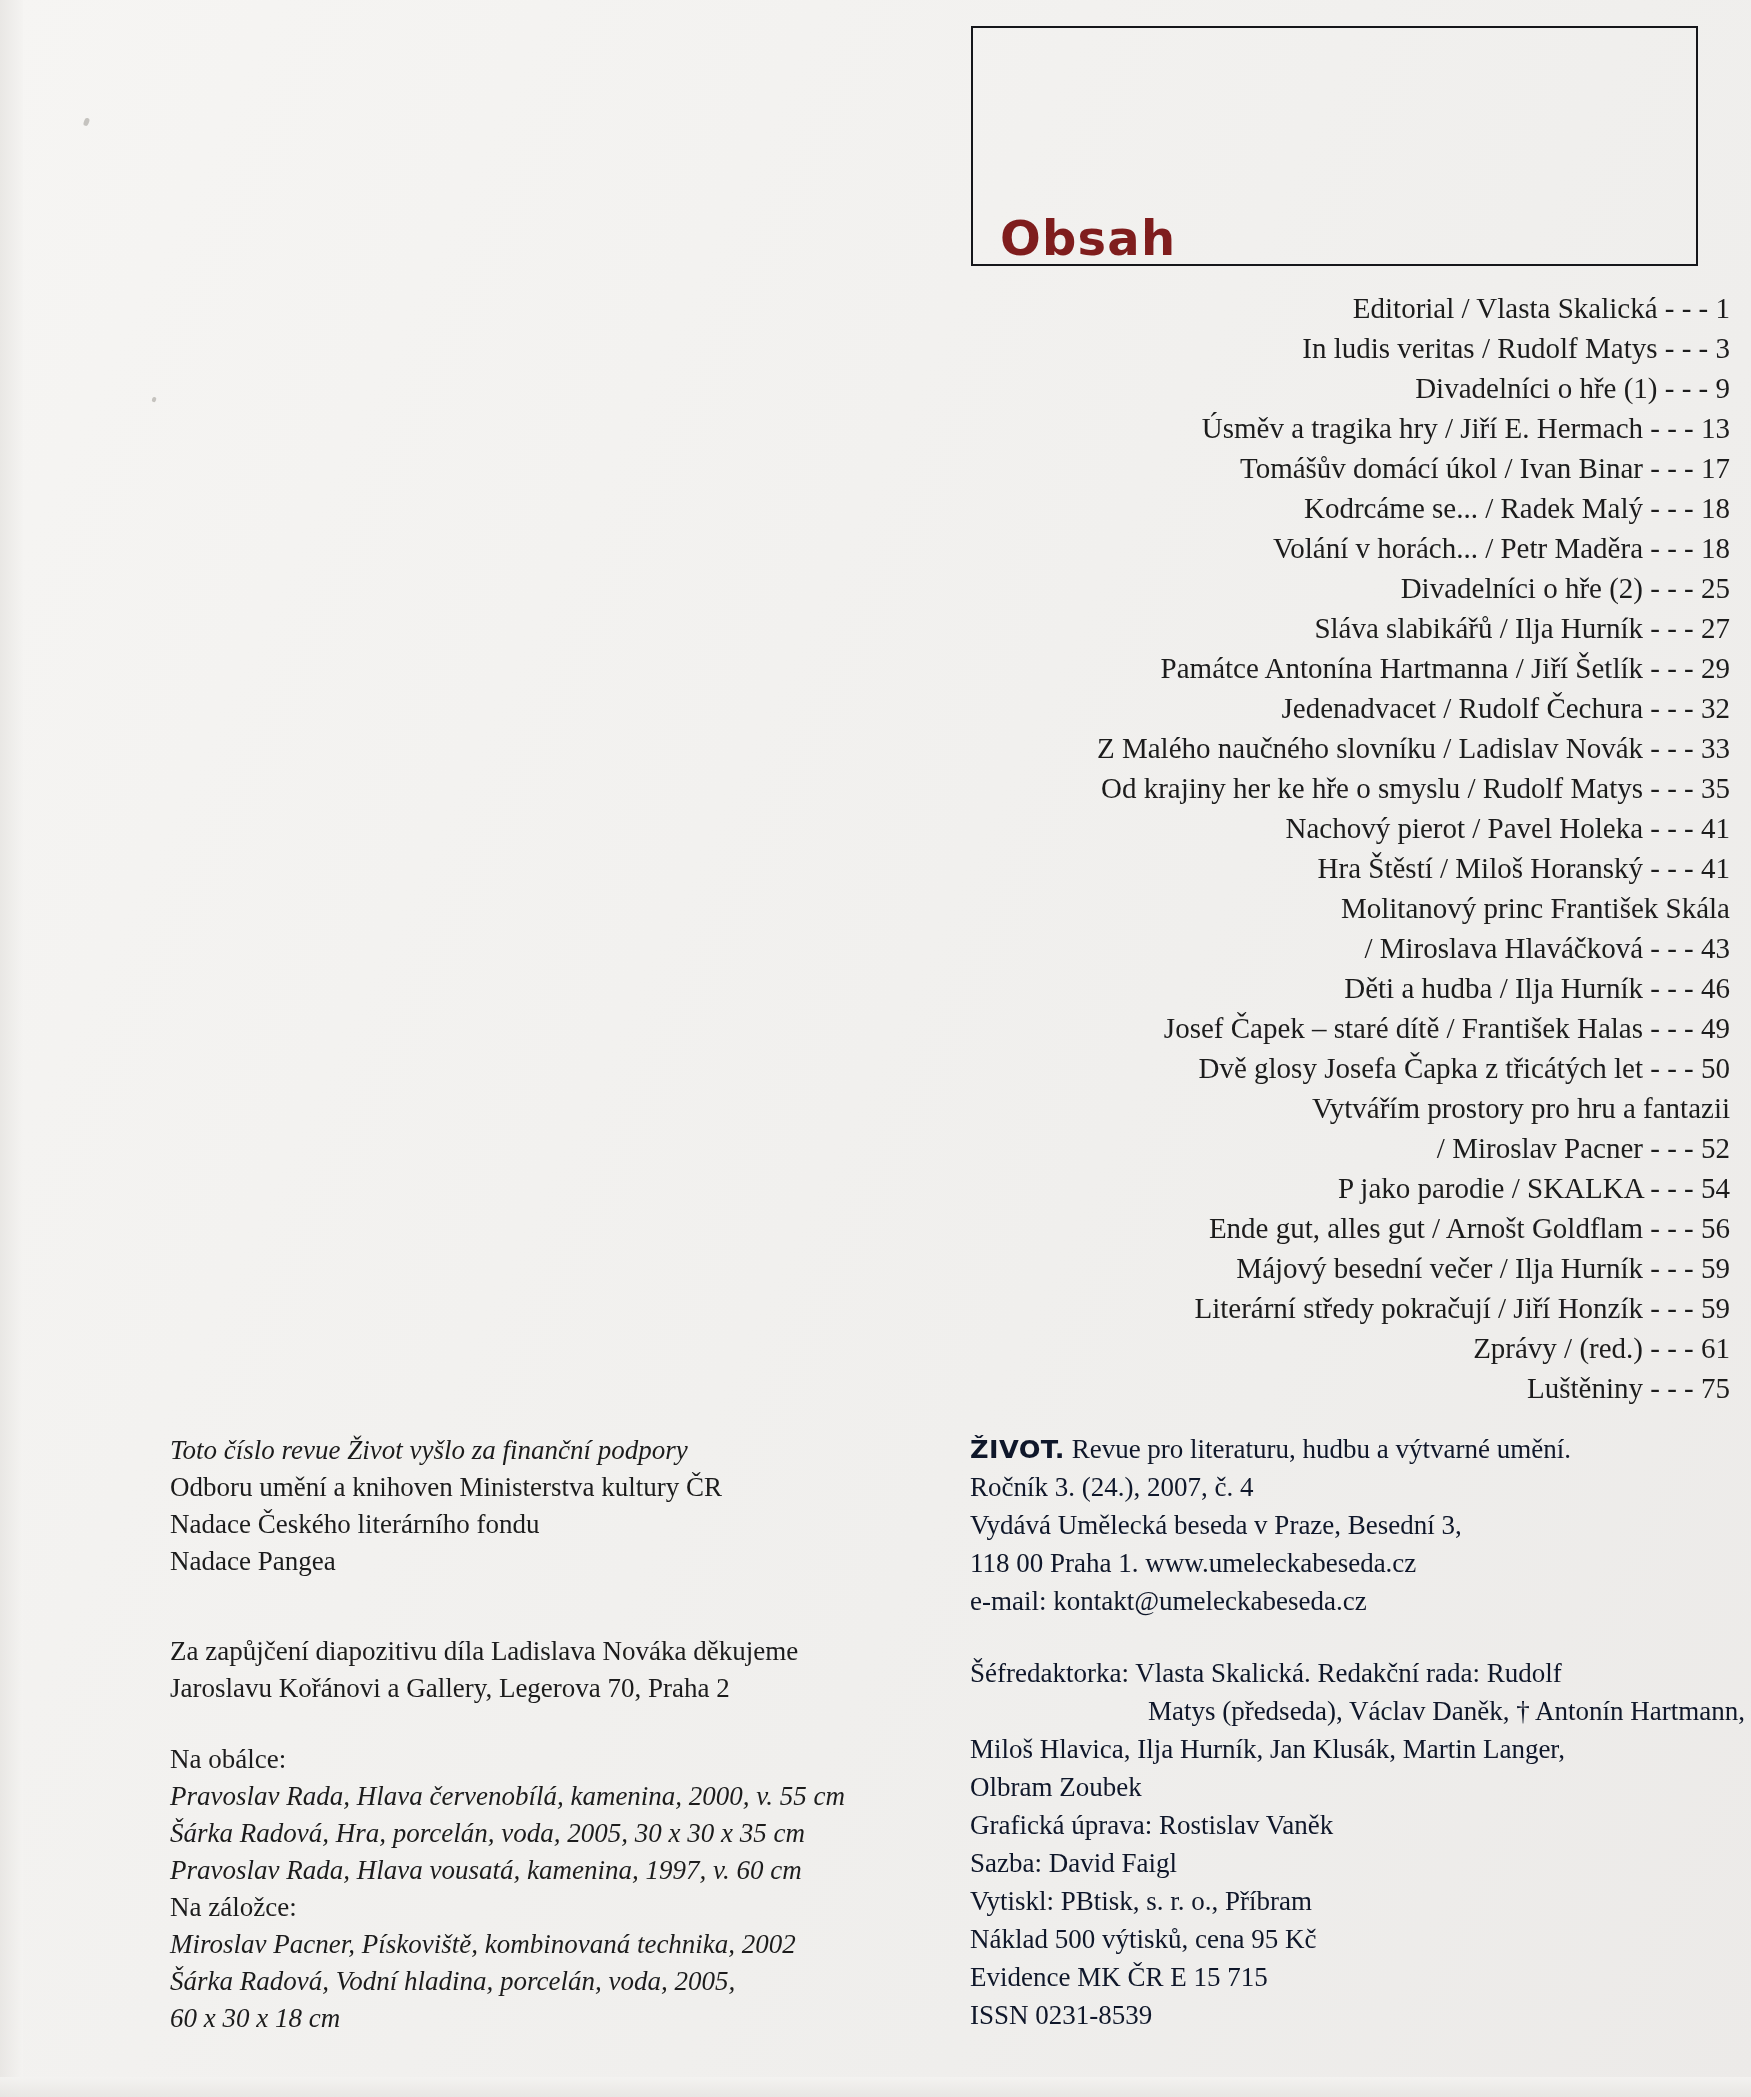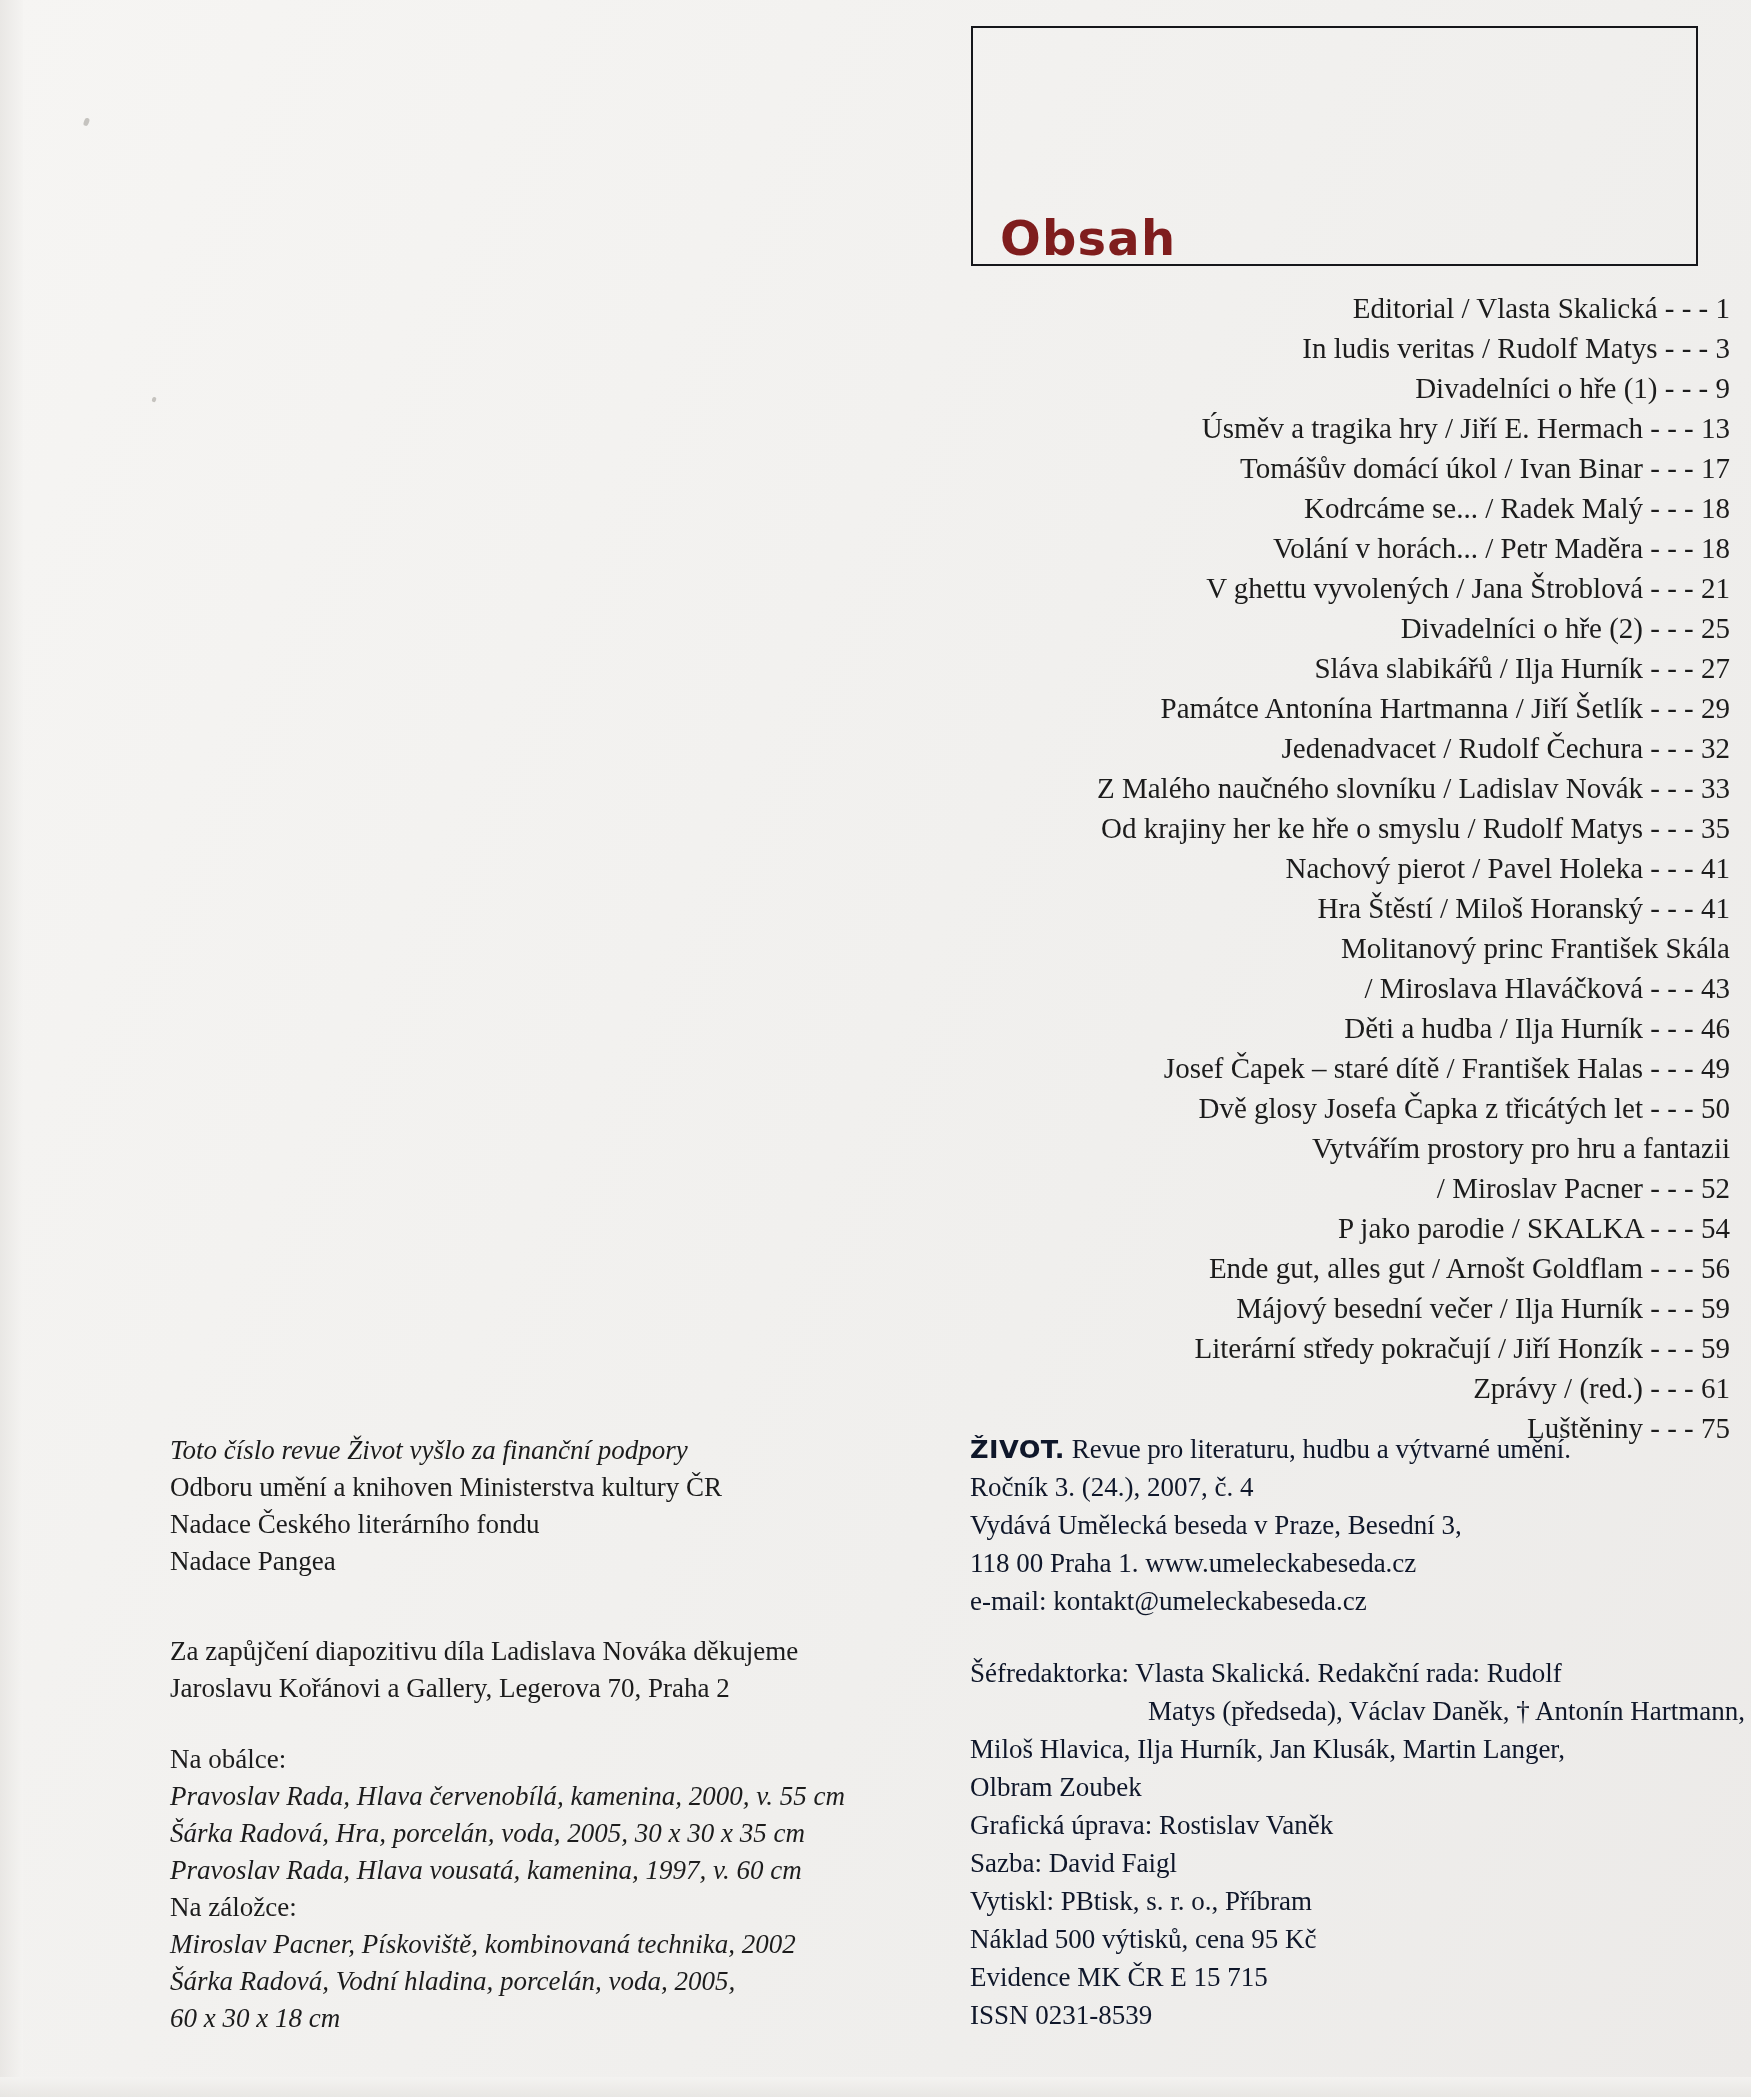--- a/index.html
+++ b/index.html
@@ -130,21 +130,20 @@
 <div class="toc-title">Obsah</div>
 
 <div class="toc-list">
   <div class="row">Editorial / Vlasta Skalická - - - 1</div>
   <div class="row">In ludis veritas / Rudolf Matys - - - 3</div>
   <div class="row">Divadelníci o hře (1) - - - 9</div>
   <div class="row">Úsměv a tragika hry / Jiří E. Hermach - - - 13</div>
   <div class="row">Tomášův domácí úkol / Ivan Binar - - - 17</div>
   <div class="row">Kodrcáme se... / Radek Malý - - - 18</div>
   <div class="row">Volání v horách... / Petr Maděra - - - 18</div>
-  <div class="row">V ghettu vyvolených / Jana Štroblová - - - 21</div>
   <div class="row">Divadelníci o hře (2) - - - 25</div>
   <div class="row">Sláva slabikářů / Ilja Hurník - - - 27</div>
   <div class="row">Památce Antonína Hartmanna / Jiří Šetlík - - - 29</div>
   <div class="row">Jedenadvacet / Rudolf Čechura - - - 32</div>
   <div class="row">Z Malého naučného slovníku / Ladislav Novák - - - 33</div>
   <div class="row">Od krajiny her ke hře o smyslu / Rudolf Matys - - - 35</div>
   <div class="row">Nachový pierot / Pavel Holeka - - - 41</div>
   <div class="row">Hra Štěstí / Miloš Horanský - - - 41</div>
   <div class="row">Molitanový princ František Skála</div>
   <div class="row">/ Miroslava Hlaváčková - - - 43</div>

